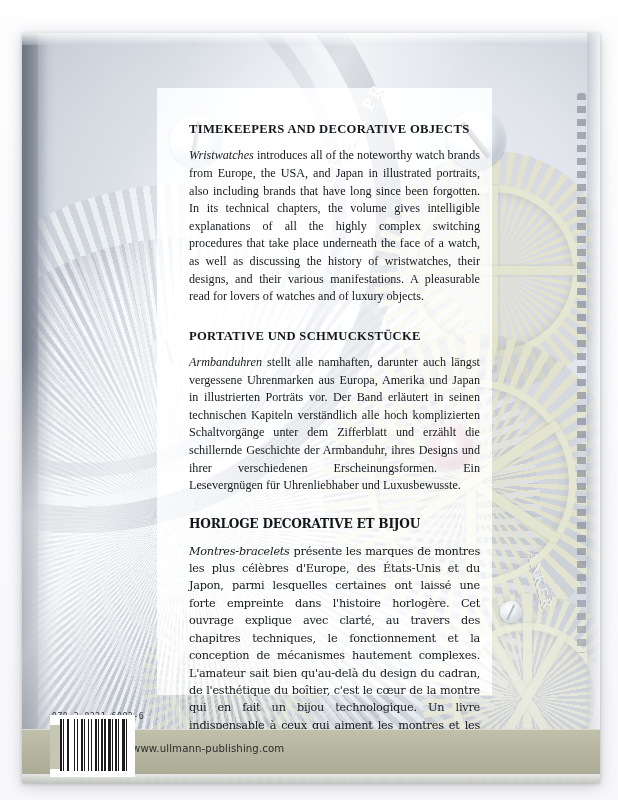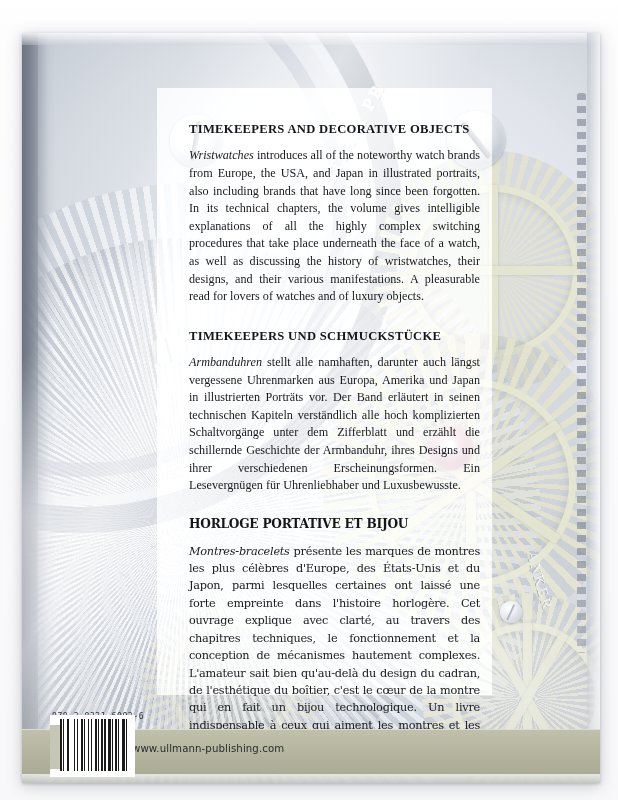--- a/index.html
+++ b/index.html
@@ -335,26 +335,26 @@
     <div class="vignette"></div>
 
     <div id="text-panel">
 
       <div class="section en">
         <h2>TIMEKEEPERS AND DECORATIVE OBJECTS</h2>
         <p class="body"><i>Wristwatches</i><span> introduces all of the noteworthy watch brands from Europe, the USA, and Japan in illustrated portraits, also including brands that have long since been forgotten. In its technical chapters, the volume gives intelligible explanations of all the highly complex switching procedures that take place underneath the face of a watch, as well as discussing the history of wristwatches, their designs, and their various manifestations. A pleasurable read for lovers of watches and of luxury objects.</span></p>
       </div>
 
       <div class="section de">
-        <h2>TIMEKEEPERS UND SCHMUCKSTÜCKE</h2>
+        <h2>PORTATIVE UND SCHMUCKSTÜCKE</h2>
         <p class="body"><i>Armbanduhren</i><span> stellt alle namhaften, darunter auch längst vergessene Uhrenmarken aus Europa, Amerika und Japan in illustrierten Porträts vor. Der Band erläutert in seinen technischen Kapiteln verständlich alle hoch komplizierten Schaltvorgänge unter dem Zifferblatt und erzählt die schillernde Geschichte der Armbanduhr, ihres Designs und ihrer verschiedenen Erscheinungsformen. Ein Lesevergnügen für Uhrenliebhaber und Luxusbewusste.</span></p>
       </div>
 
       <div class="section fr">
-        <h2>HORLOGE PORTATIVE ET BIJOU</h2>
+        <h2>HORLOGE DECORATIVE ET BIJOU</h2>
         <p class="body"><i>Montres-bracelets</i><span> présente les marques de montres les plus célèbres d'Europe, des États-Unis et du Japon, parmi lesquelles certaines ont laissé une forte empreinte dans l'histoire horlogère. Cet ouvrage explique avec clarté, au travers des chapitres techniques, le fonctionnement et la conception de mécanismes hautement complexes. L'amateur sait bien qu'au-delà du design du cadran, de l'esthétique du boîtier, c'est le cœur de la montre qui en fait un bijou technologique. Un livre indispensable à ceux qui aiment les montres et les objets de luxe.</span></p>
       </div>
 
     </div>
 
     <div id="footer-bar">
       <span class="url">www.ullmann-publishing.com</span>
     </div>
     <div id="bottom-bevel"></div>
 

